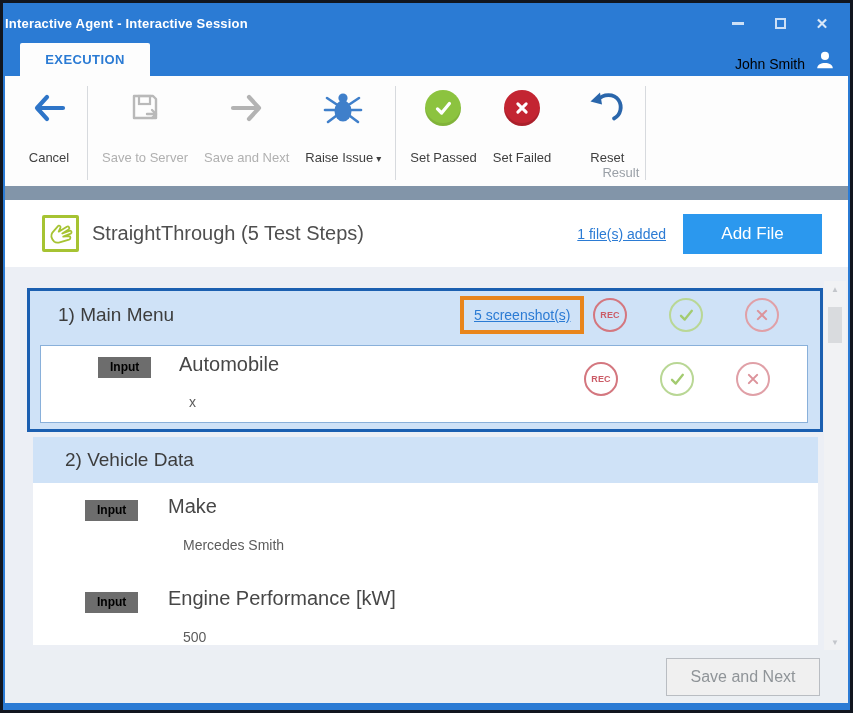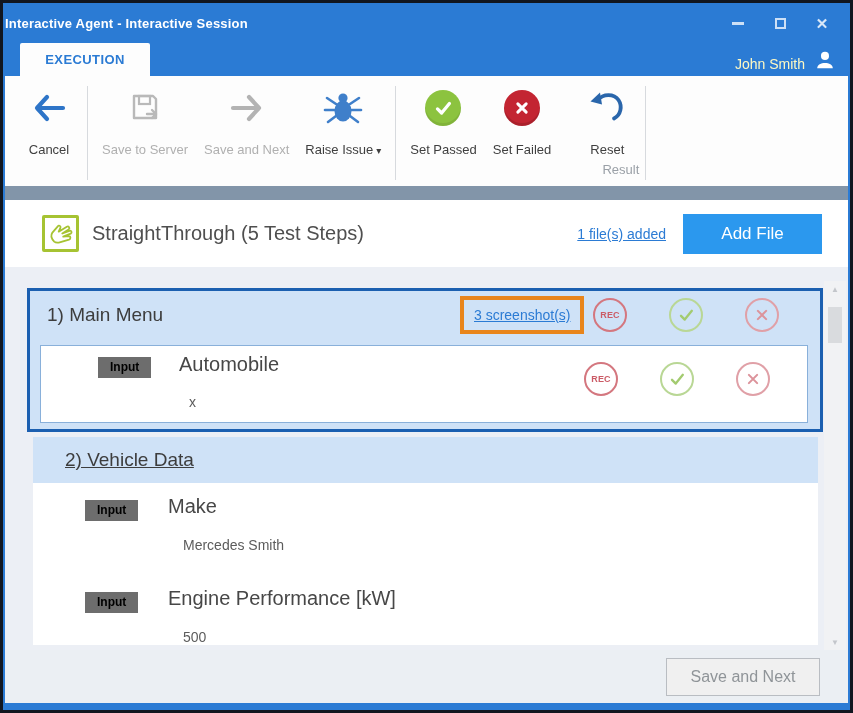--- a/index.html
+++ b/index.html
@@ -30,33 +30,33 @@
   .wc-close { color:#d9e8f8; font-size:15px; font-weight:bold; line-height:1; }
 
   
   .tabrow { height:33px; background:#2b7bd4; position:relative; flex:none; display:flex; align-items:flex-end; }
   .tab-execution {
     margin-left:15px; width:130px; height:33px; background:#fdfdfd;
     border-radius:2px 2px 0 0; display:flex; align-items:center; justify-content:center;
     color:#2b7bd4; font-size:13px; font-weight:bold; letter-spacing:.4px;
   }
   .user-area { position:absolute; right:12px; top:0; height:33px; display:flex; align-items:center; gap:9px; }
-  .user-name { color:#fef9c3; font-size:14px;margin-top:8px; }
+  .user-name { color:#000000; font-size:14px;margin-top:8px; }
 
   
   .ribbon { height:110px; background:#fdfdfd; flex:none; display:flex; align-items:stretch; padding:6px 0 0 12px; }
   .ribbon-group { display:flex; flex-direction:column; }
   .rg-buttons { display:flex; align-items:flex-start; flex:1; }
   .rg-caption { height:24px; text-align:right; font-size:13px; color:#9aa0a7; }
   .rbtn {
     display:flex; flex-direction:column; align-items:center; justify-content:flex-start;
     padding:4px 8px 0 8px; min-width:64px; cursor:default;
   }
   .rbtn .ricon { height:44px; display:flex; align-items:center; justify-content:center; }
-  .rbtn .rlabel { font-size:13px; color:#3f3f3f; margin-top:12px; white-space:nowrap; }
+  .rbtn .rlabel { font-size:13px; color:#3f3f3f; margin-top:20px; white-space:nowrap; }
   .rbtn.disabled .rlabel { color:#b0b0b0; }
   .rsep { width:1px; background:#d7dade; margin:4px 6px 6px 6px; }
   .circle-btn { width:36px; height:36px; border-radius:50%; display:flex; align-items:center; justify-content:center; }
   .circle-passed { background:#8cc33f; box-shadow:inset 0 -3px 0 rgba(0,0,0,.08); }
   .circle-failed { background:#c32532; box-shadow:inset 0 -3px 0 rgba(0,0,0,.12); }
   .caret { font-size:10px; color:#3f3f3f; margin-left:3px; }
 
   
   .slate-strip { height:14px; background:#8295a9; flex:none; }
 
@@ -75,21 +75,21 @@
   }
 
   
   .scroll-area { height:383px; background:#eceff5; position:relative; overflow:hidden; flex:none; }
 
   .step1-box {
     position:absolute; left:22px; top:21px; width:796px; height:144px;
     border:3px solid #1b5fb0; background:#cfe2f7;
   }
   .step-header { height:48px; position:relative; display:flex; align-items:center; }
-  .step-title { font-size:19px; color:#3d3d3d; margin-left:17px; }
+  .step-title { font-size:19px; color:#3d3d3d; margin-left:28px; }
   .annotation-box {
     position:absolute; left:430px; top:5px; height:38px;
     border:4px solid #e8851c; display:flex; align-items:center; padding:0 10px; background:transparent;
   }
   .shot-link { font-size:14px; color:#2b7bd4; text-decoration:underline; white-space:nowrap; cursor:pointer; }
 
   .status-rec, .status-ok, .status-x {
     position:absolute; width:34px; height:34px; border-radius:50%;
     display:flex; align-items:center; justify-content:center; background:transparent; cursor:pointer;
   }
@@ -110,21 +110,21 @@
   }
   .row-label { font-size:20px; color:#474747; }
   .row-value { font-size:14px; color:#5c5c5c; }
 
   .b1 { position:absolute; left:57px; top:11px; }
   .l1 { position:absolute; left:138px; top:7px; }
   .v1 { position:absolute; left:148px; top:48px; }
 
   .step2-block { position:absolute; left:28px; top:170px; width:785px; height:208px; background:#fff; overflow:hidden; }
   .step2-header { height:46px; background:#cfe2f7; display:flex; align-items:center; }
-  .step2-header .step-title { margin-left:32px;text-decoration:underline; }
+  .step2-header .step-title { margin-left:32px; }
   .b2 { position:absolute; left:52px; top:63px; }
   .l2 { position:absolute; left:135px; top:58px; }
   .v2 { position:absolute; left:150px; top:100px; }
   .b3 { position:absolute; left:52px; top:155px; }
   .l3 { position:absolute; left:135px; top:150px; }
   .v3 { position:absolute; left:150px; top:192px; }
 
   
   .scrollbar { position:absolute; right:2px; top:14px; bottom:0; width:22px; background:#f1f2f4; display:flex; flex-direction:column; align-items:center; }
   .sb-arrow { height:16px; width:100%; display:flex; align-items:center; justify-content:center; color:#c3c6cb; font-size:8px; cursor:pointer; }
@@ -288,21 +288,21 @@
       <a class="files-link">1 file(s) added</a>
       <button class="add-file-btn">Add File</button>
     </div>
 
     <div class="scroll-area">
 
       <div class="step1-box">
         <div class="step-header">
           <div class="step-title">1)  Main Menu</div>
           <div class="annotation-box">
-            <a class="shot-link">3 screenshot(s)</a>
+            <a class="shot-link">5 screenshot(s)</a>
           </div>
           <div class="status-rec hdr-ic1">REC</div>
           <div class="status-ok hdr-ic2">
             <svg width="20" height="20" viewBox="0 0 24 24" fill="none">
                 <path d="M6 13 l4.5 4.5 L19 7" stroke="#a3cb70" stroke-width="2.8" stroke-linecap="round" stroke-linejoin="round"></path>
               </svg>
           </div>
           <div class="status-x hdr-ic3">
             <svg width="18" height="18" viewBox="0 0 24 24" fill="none">
                 <path d="M6.5 6.5 L17.5 17.5 M17.5 6.5 L6.5 17.5" stroke="#dc939b" stroke-width="2.8" stroke-linecap="round"></path>

